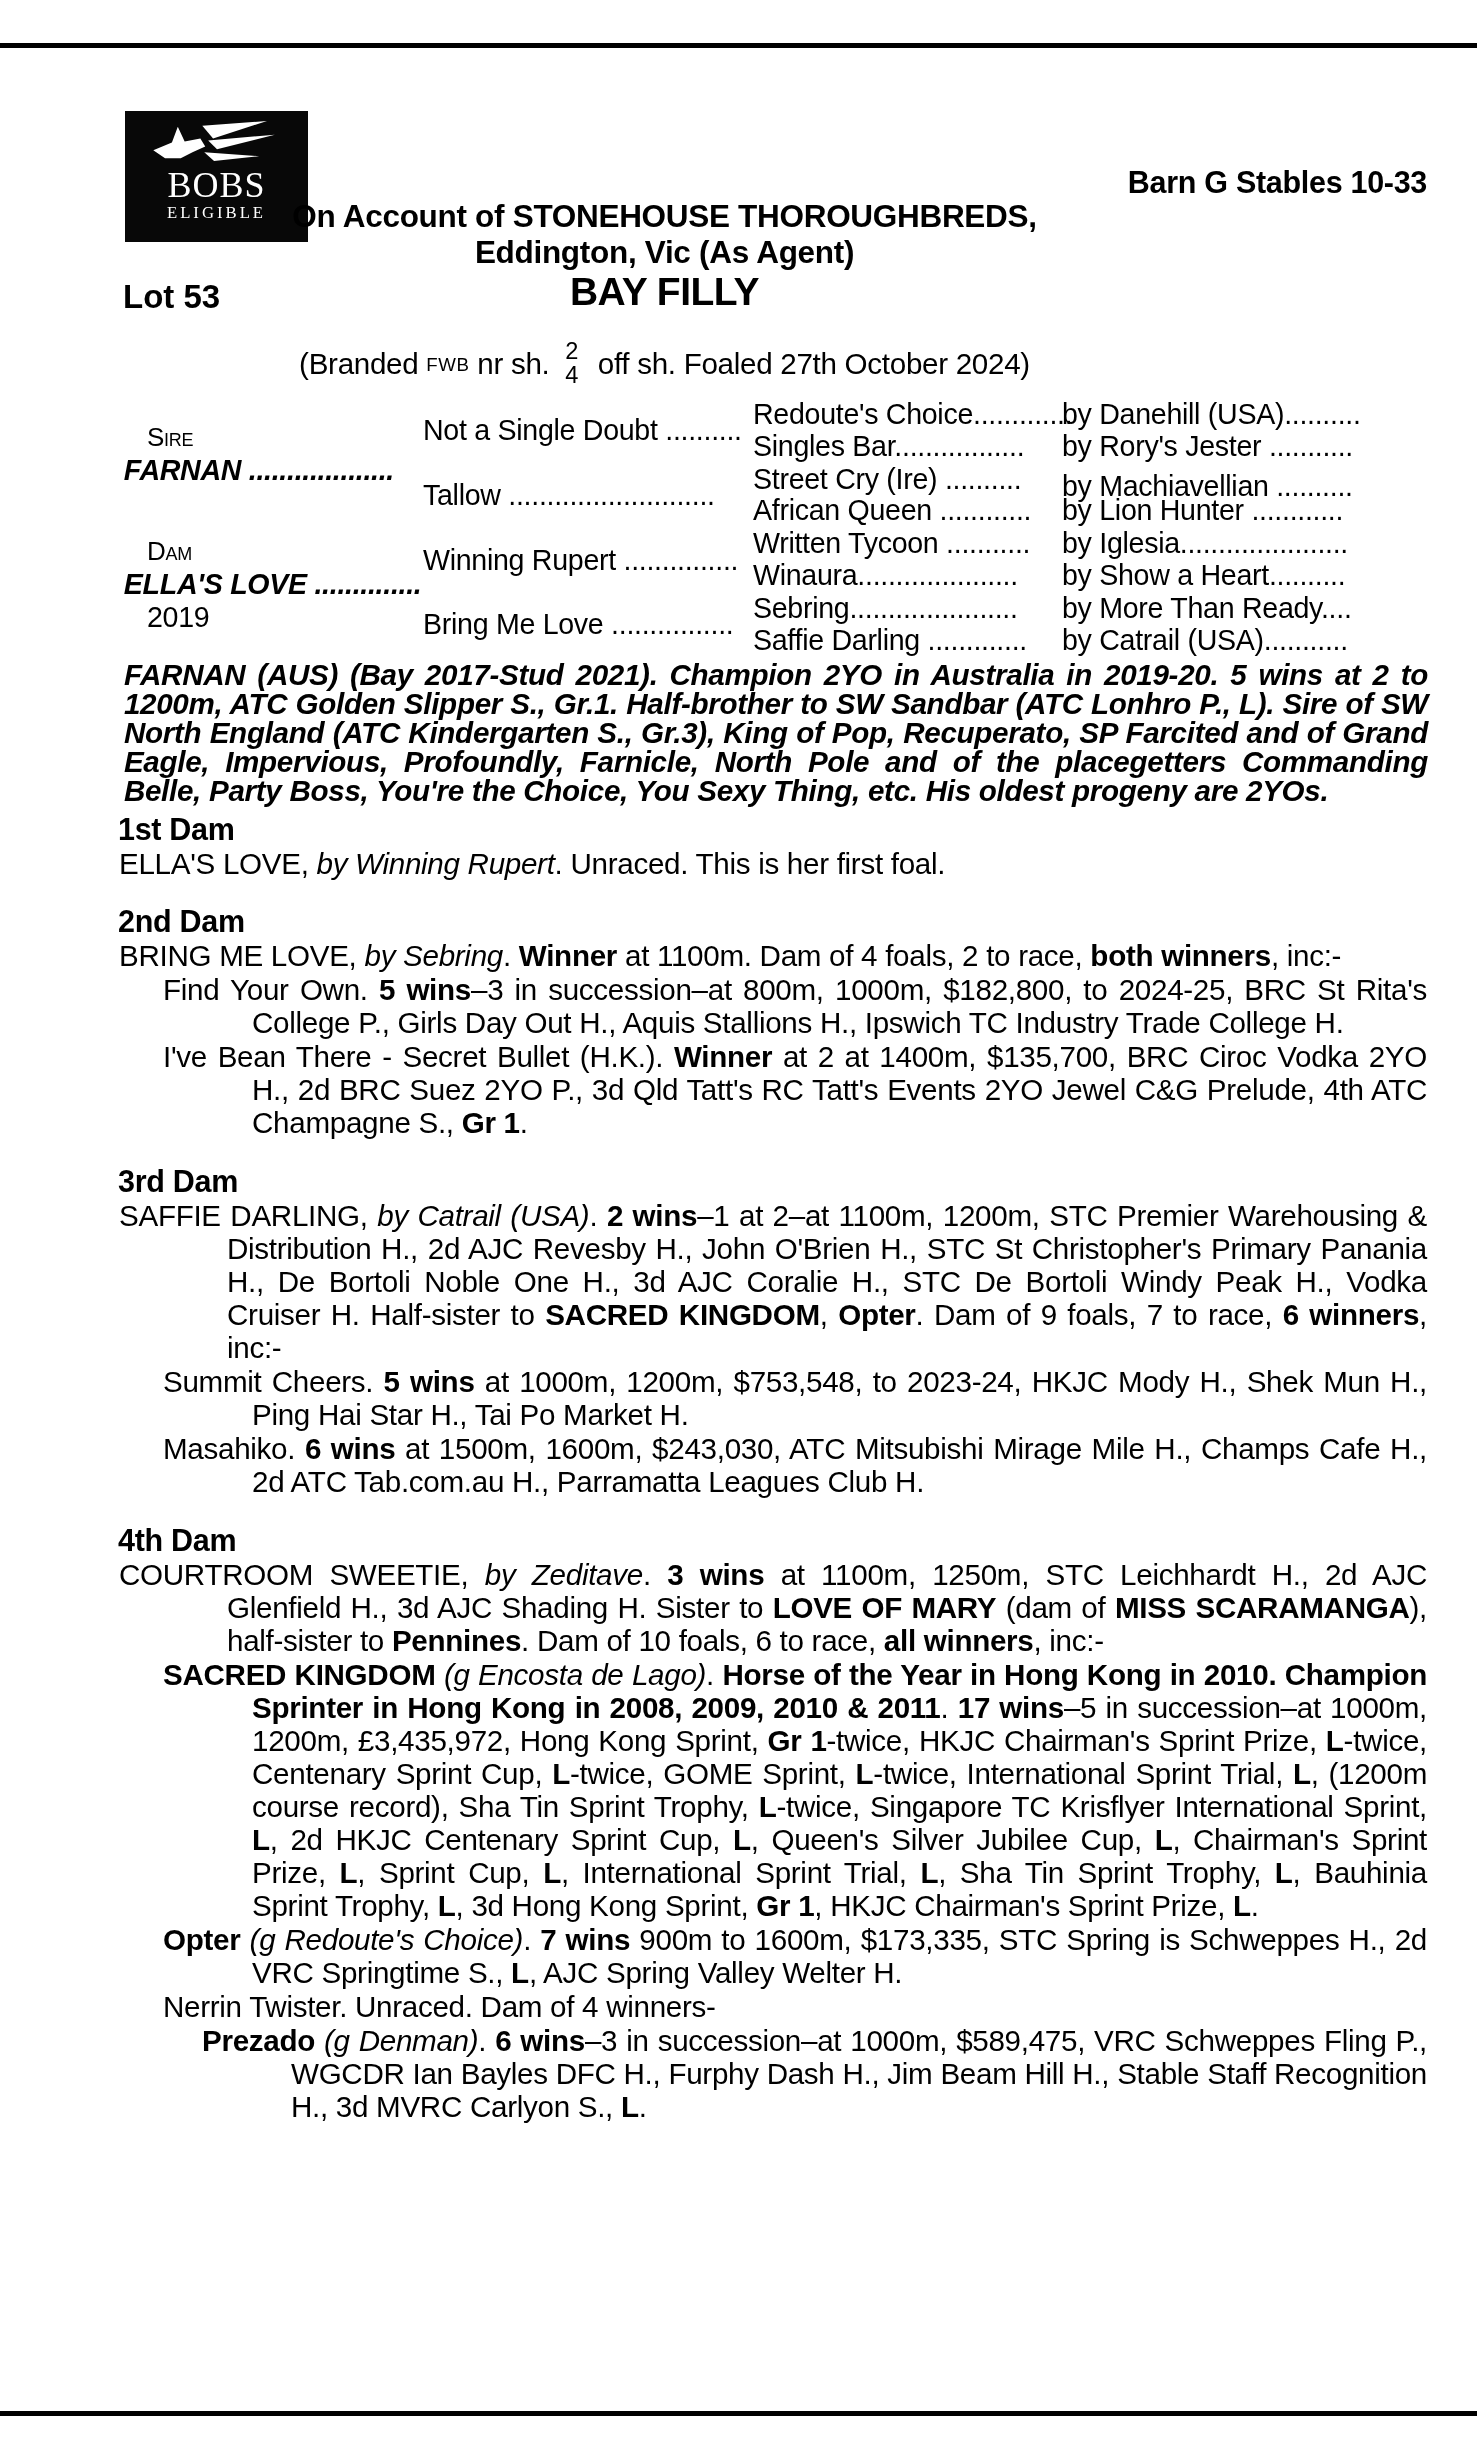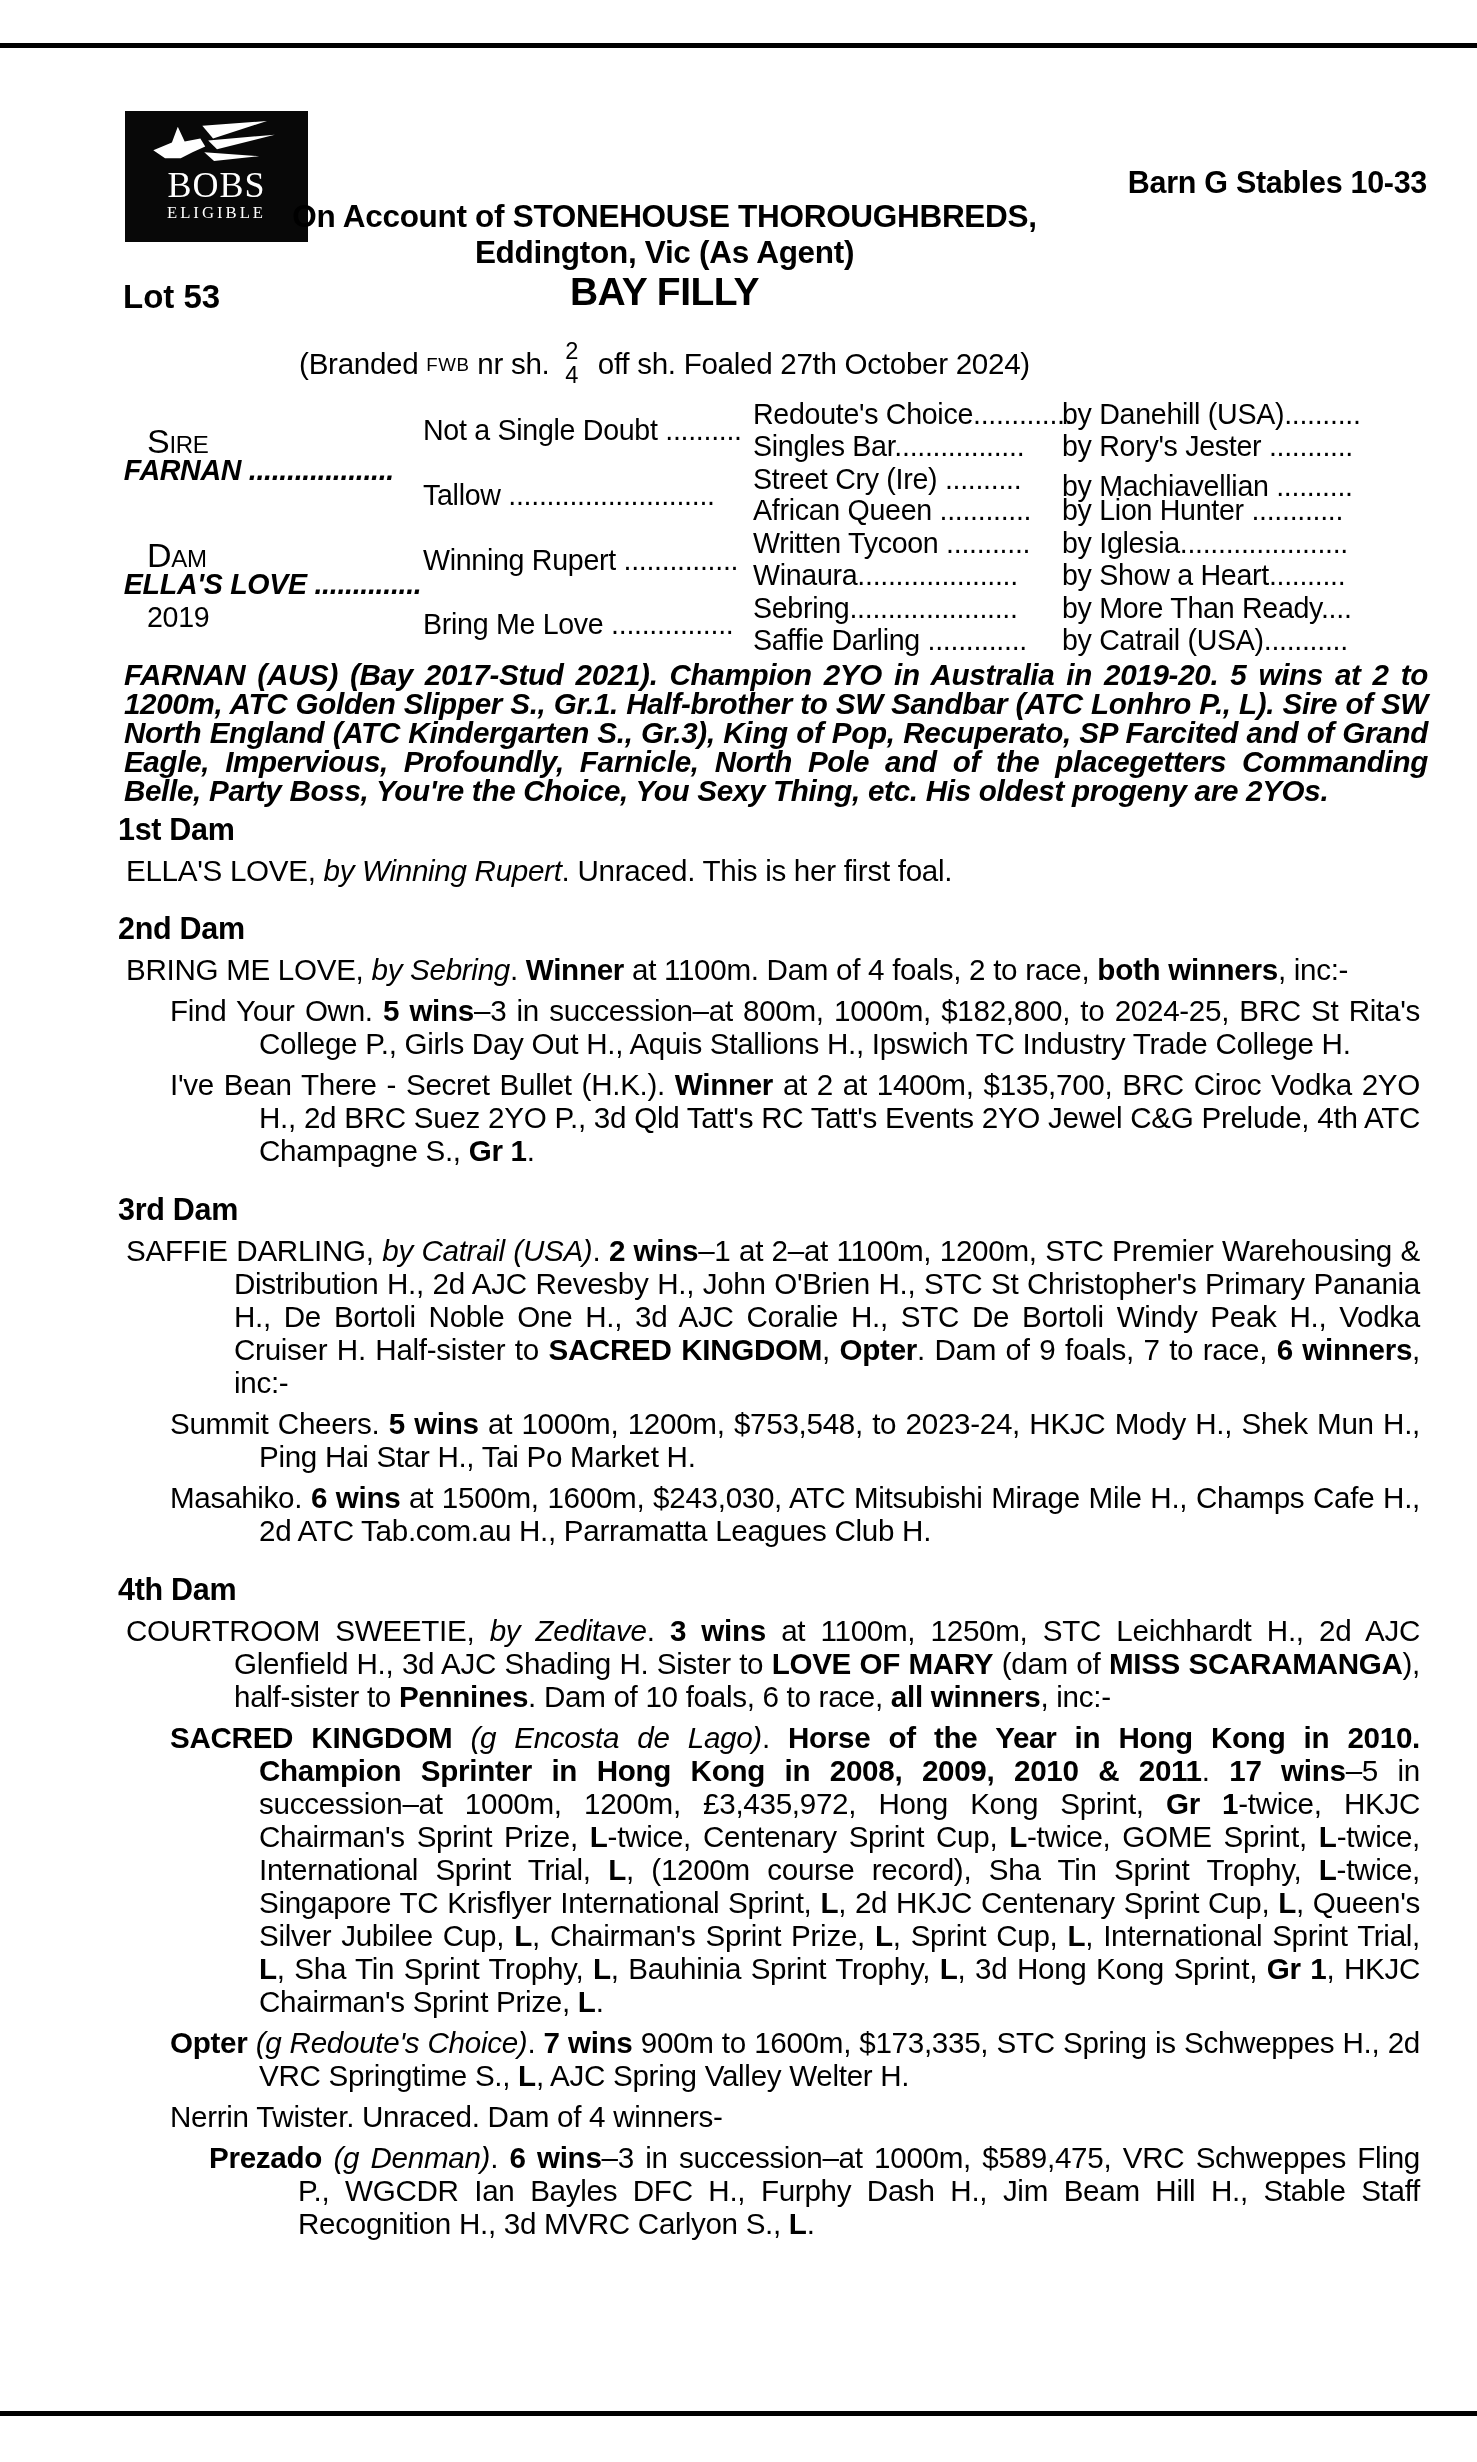--- a/index.html
+++ b/index.html
@@ -26,30 +26,30 @@
   .branded{position:absolute;left:108px;top:343px;width:1113px;text-align:center;
            font-size:29.6px;letter-spacing:-0.3px;white-space:nowrap;}
   .brand-mark{font-size:18.7px;letter-spacing:0.5px;position:relative;top:-3.9px;margin:0 7.9px;}
   .fraction{display:inline-flex;flex-direction:column;vertical-align:middle;
             font-size:23.6px;line-height:23.6px;margin:0 19.7px 0 15.8px;position:relative;top:-3px;text-align:center;}
 
   
   .pedigree{position:absolute;left:108px;top:392px;width:1330px;height:284px;
             font-size:28.6px;letter-spacing:-0.3px;}
   .ped-item{position:absolute;white-space:nowrap;}
-  .ped-label{font-variant:small-caps;font-size:34px;}
+  .ped-label{font-variant:small-caps;font-size:26px;}
   .ped-strong{font-weight:bold;font-style:italic;}
 
   
   .bodytext{position:absolute;left:118px;top:660px;width:1310px;font-size:29.6px;
             line-height:33px;letter-spacing:-0.3px;text-align:justify;}
   .blurb{margin:0 0 0 5.9px;font-weight:bold;font-style:italic;line-height:29px;}
   h2.dam-h{margin:25.6px 0 0 0;font-size:30.5px;line-height:33px;font-weight:bold;}
   h2.first{margin-top:7.9px;}
-  p.ped-p{margin:8px;}
+  p.ped-p{margin:1px;}
   .p-dam{padding-left:108px;text-indent:-108px;}
   .p-prog{padding-left:133px;text-indent:-89px;}
   .p-sub{padding-left:172px;text-indent:-89px;}
 </style>
 </head>
 <body>
 
 <div class="sheet">
   <div class="rule rule-top"></div>
   <div class="rule rule-bottom"></div>

